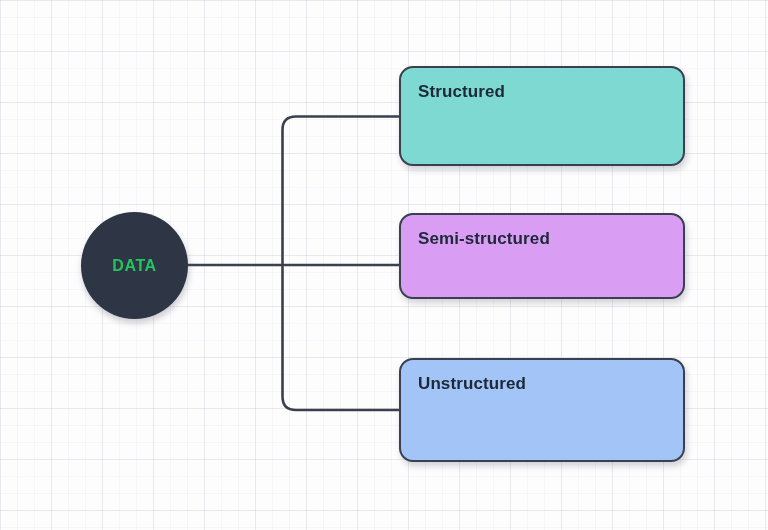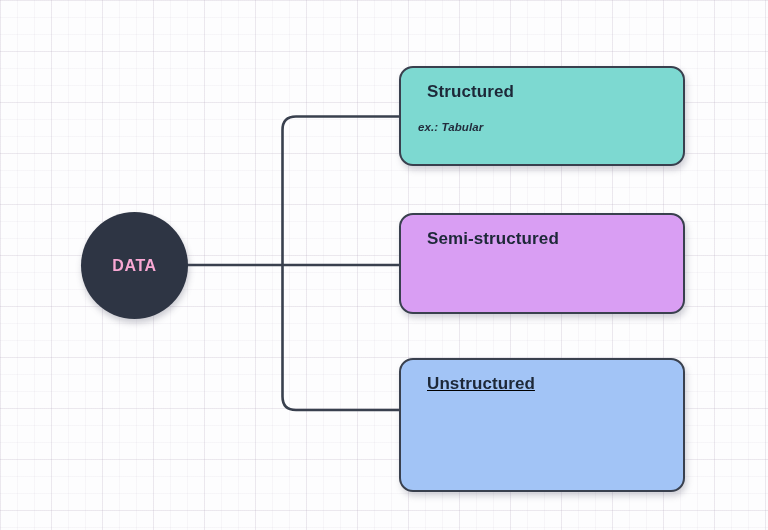--- a/index.html
+++ b/index.html
@@ -36,45 +36,45 @@
     width: 107px; height: 107px;
     border-radius: 50%;
     display: flex;
     align-items: center;
     justify-content: center;
     z-index: 2;
     box-shadow: 1px 4px 6px rgba(90,90,110,0.30);
     cursor: default;
   }
   .root-label {
-    color: #f9a8d4;
+    color: #22c55e;
     font-size: 16px;
     font-weight: 600;
     letter-spacing: 0.6px;
   }
   .node {
     position: absolute;
     left: 399px;
     width: 286px;
     box-sizing: border-box;
     border: 2.5px solid #39404e;
     border-radius: 14px;
     padding: 14px 17px 10px 17px;
     z-index: 2;
     box-shadow: 2px 4px 6px rgba(105,105,125,0.30);
     cursor: default;
   }
   .node-structured      { top: 66px;  height: 100px; }
-  .node-semi-structured { top: 213px; height: 101px; }
-  .node-unstructured    { top: 358px; height: 134px; text-decoration: underline; }
+  .node-semi-structured { top: 213px; height: 86px; }
+  .node-unstructured    { top: 358px; height: 104px; }
   .node-title {
     font-size: 17px;
     font-weight: 700;
     color: #1d2838;
-    margin: 0 0 17px 9px;
+    margin: 0 0 17px 0;
     letter-spacing: 0.1px;
   }
   .node-subtitle {
     font-size: 11.5px;
     font-weight: 700;
     font-style: italic;
     color: #232d3d;
     line-height: 1.55;
     white-space: pre-line;
     letter-spacing: 0.1px;
@@ -90,21 +90,20 @@
     <path d="M 282.5 265 V 130 Q 282.5 116.5 296 116.5 H 400" fill="none" stroke-width="2.6" stroke="#39404e"></path>
     <path d="M 282.5 265 V 396.5 Q 282.5 410 296 410 H 400" fill="none" stroke-width="2.6" stroke="#39404e"></path>
   </svg>
 
   <div class="root-node" style="background-color: rgb(46, 53, 68);">
     <span class="root-label">DATA</span>
   </div>
 
   <div class="node node-structured" style="background-color: rgb(125, 217, 209);">
     <div class="node-title">Structured</div>
-    <div class="node-subtitle">ex.: Tabular</div>
   </div>
 
   <div class="node node-semi-structured" style="background-color: rgb(217, 158, 243);">
     <div class="node-title">Semi-structured</div>
   </div>
 
   <div class="node node-unstructured" style="background-color: rgb(162, 196, 246);">
     <div class="node-title">Unstructured</div>
   </div>
 

